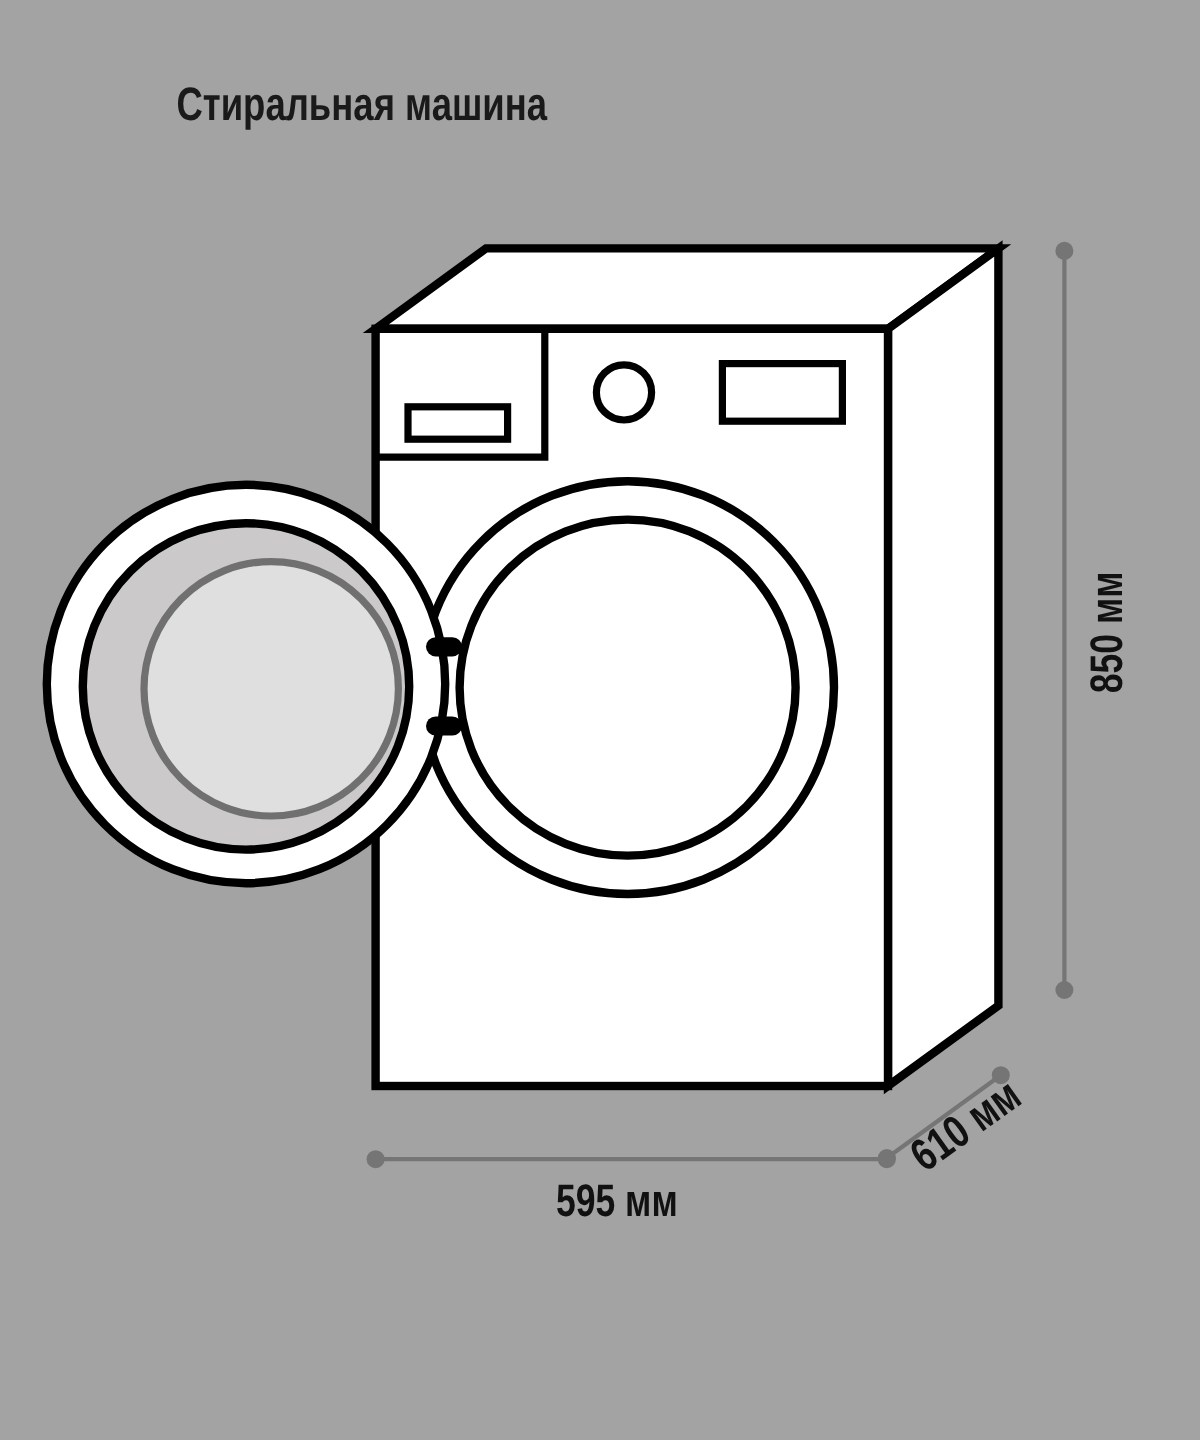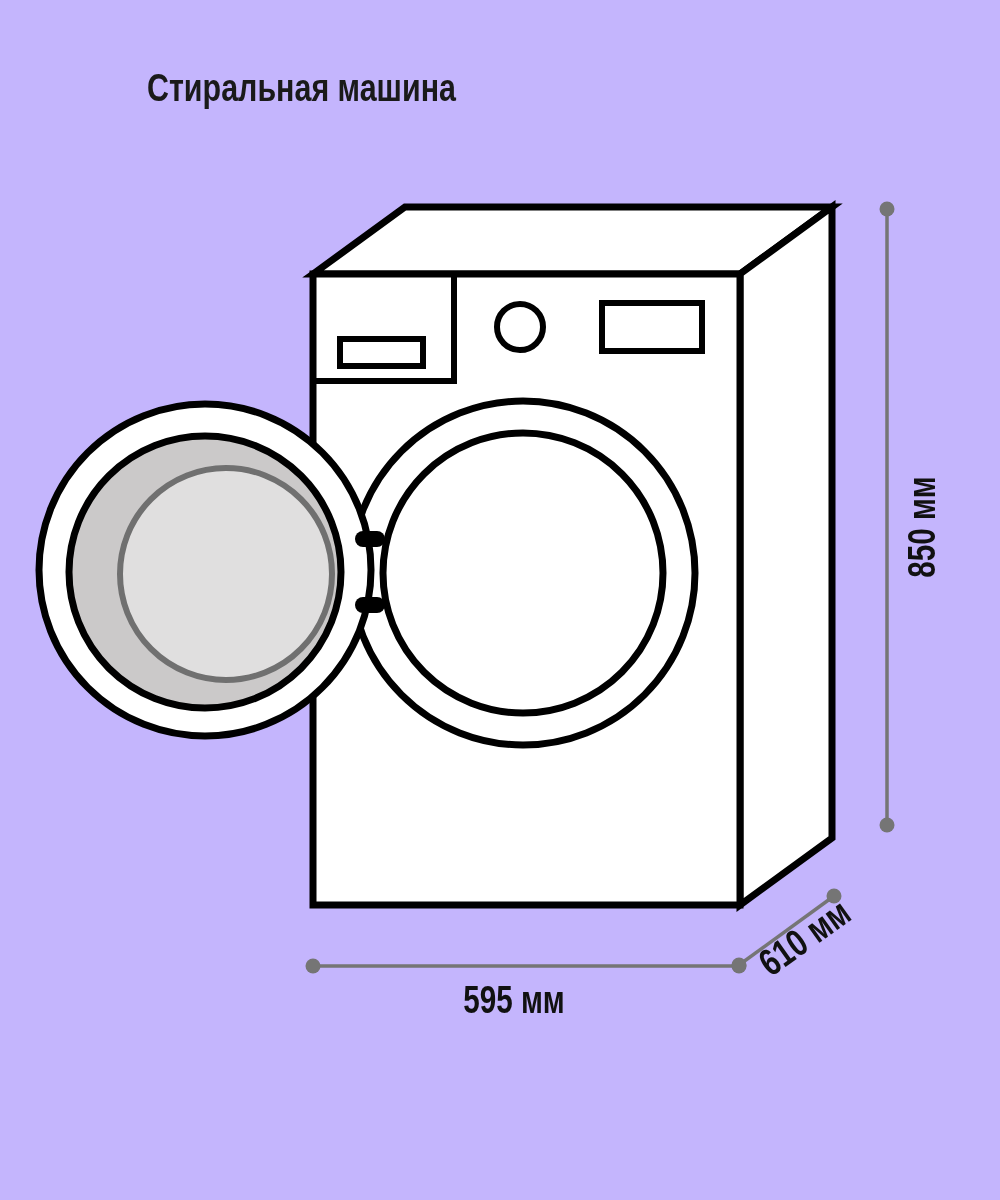--- a/index.html
+++ b/index.html
@@ -4,21 +4,21 @@
 <style>
   html, body {
     margin: 0;
     padding: 0;
     background: #ffffff;
   }
   .canvas {
     position: relative;
     width: 1000px;
     height: 1200px;
-    background: #c4b5fd;
+    background: #a3a3a3;
     overflow: hidden;
     font-family: "Liberation Sans", sans-serif;
   }
   .page-title {
     position: absolute;
     left: 147px;
     top: 68px;
     font-size: 39px;
     font-weight: 700;
     color: #1a1a1a;

